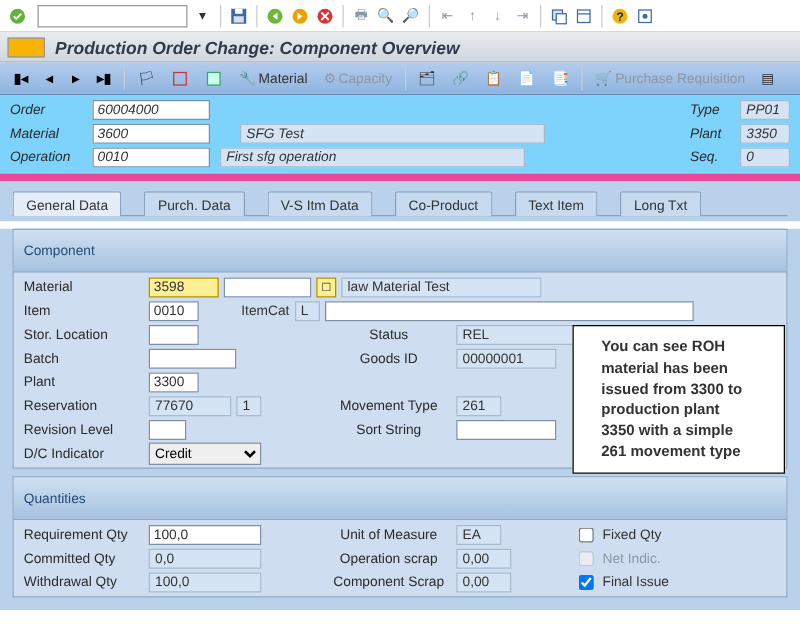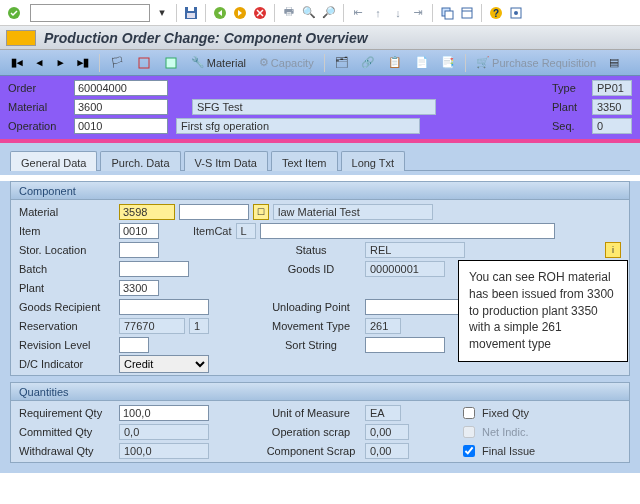--- a/index.html
+++ b/index.html
@@ -9,42 +9,42 @@
   .ico { width:16px; height:16px; display:inline-flex; align-items:center; justify-content:center; }
   .dropdown { width:120px; height:18px; border:1px solid #999; background:#fff; margin-left:4px; }
   .sep { width:1px; height:18px; background:#ccc; margin:0 2px;}
   .titlebar { background:linear-gradient(#e8ecf0,#d0d6de); border-bottom:1px solid #aaa; height:24px; display:flex; align-items:center; padding-left:6px; gap:8px; }
   .title-icon { width:30px; height:16px; background:#f8b400; border:1px solid #999; }
   .title-text { font-style:italic; font-weight:bold; font-size:14px; color:#2f3a4a; }
   .toolbar { height:26px; background:linear-gradient(#b3cced,#8fb4e0); border-bottom:1px solid #6a8bb3; display:flex; align-items:center; gap:3px; padding:0 6px; font-size:11px; }
   .tbtn { height:18px; min-width:18px; padding:0 4px; display:flex; align-items:center; justify-content:center; border:1px solid transparent; }
   .faded { color:#8a97a8; }
   .nav-arrow { font-weight:bold; color:#000; }
-  .header-grid { background:#8b5cf6; border-bottom:4px solid #ec4899; padding:2px 8px 4px 8px; }
+  .header-grid { background:#7dd3fc; border-bottom:6px solid #ec4899; padding:2px 8px 4px 8px;font-style:italic; }
   .hrow { display:flex; align-items:center; height:19px; gap:4px; }
   .hl { width:62px; color:#2a2a2a; }
   .hlr { width:36px; color:#2a2a2a; }
   .inp { background:#fff; border:1px solid #7c91a9; height:16px; padding:0 3px; display:flex; align-items:center; overflow:hidden; }
   .flat { background:#d5e4f4; border:1px solid #a6bbd0; height:16px; padding:0 4px; display:flex; align-items:center; overflow:hidden; }
   .tabs-area { background:#bad1ec; padding:8px 10px 4px 10px; }
   .tabs { display:flex; height:20px; border-bottom:1px solid #89a3bf; }
-  .tab { padding:2px 10px 0 10px; height:20px; display:flex; align-items:center; border:1px solid #89a3bf; border-bottom:none; background:#c7daef; margin-right:3px; border-radius:2px 2px 0 0; }
+  .tab { padding:2px 10px 0 10px; height:20px; display:flex; align-items:center; border:1px solid #89a3bf; border-bottom:none; background:#c7daef; margin-right:18px; border-radius:2px 2px 0 0; }
   .tab.active { background:#e5eef8; font-weight:normal; }
   .panel { background:#bad1ec; padding:0 10px 10px 10px; }
   .group { border:1px solid #8ea8c2; background:#cedef0; margin-top:6px; }
-  .group-title { height:18px; background:linear-gradient(#cfe0f2,#a6c2e0); border-bottom:1px solid #8ea8c2; padding-left:8px; display:flex; align-items:center; color:#264a75; }
+  .group-title { height:34px; background:linear-gradient(#cfe0f2,#a6c2e0); border-bottom:1px solid #8ea8c2; padding-left:8px; display:flex; align-items:center; color:#264a75; }
   .gbody { padding:2px 8px; }
   .frow { display:flex; align-items:center; height:19px; gap:4px; }
   .fl { width:96px; color:#2a2a2a; }
   .fl2 { width:100px; color:#2a2a2a;text-align:center; }
   .yellow { background:#fff095; border:1px solid #b09000; height:16px; padding:0 3px; display:flex; align-items:center; }
   .hint { width:16px; height:16px; background:#fff095; border:1px solid #b09000; display:flex; align-items:center; justify-content:center; font-size:9px; }
   .select { height:18px; font-size:11px; border:1px solid #7c91a9; }
   .chk { width:12px; height:12px; }
-  .callout { position:absolute; right:12px; top:260px; width:170px; background:#fff; border:1px solid #000; padding:8px 10px; font-size:12px; line-height:1.4; }
+  .callout { position:absolute; right:12px; top:260px; width:170px; background:#fff; border:1px solid #000; padding:8px 22px; font-size:12px; line-height:1.4;font-weight:bold; }
   svg { display:block; }
 </style>
 </head>
 <body>
 
 <div class="app">
 
  <div class="menubar">
    <span class="ico">
         <svg width="14" height="14">
@@ -186,20 +186,21 @@
      <span class="hlr">Seq.</span>
      <span class="flat" style="width:40px">0</span>
    </div>
  </div>
 
  <div class="tabs-area">
    <div class="tabs">
      <div class="tab active">General Data</div>
      <div class="tab">Purch. Data</div>
      <div class="tab">V-S Itm Data</div>
+     <div class="tab">Co-Product</div>
      <div class="tab">Text Item</div>
      <div class="tab">Long Txt</div>
    </div>
  </div>
 
  <div class="panel">
 
   <div class="group">
     <div class="group-title">Component</div>
     <div class="gbody">
@@ -230,27 +231,20 @@
       <div class="frow">
         <span class="fl">Batch</span>
         <span class="inp" style="width:70px"></span>
         <span style="width:64px"></span>
         <span class="fl2">Goods ID</span>
         <span class="flat" style="width:80px">00000001</span>
       </div>
       <div class="frow">
         <span class="fl">Plant</span>
         <span class="inp" style="width:40px">3300</span>
-      </div>
-      <div class="frow">
-        <span class="fl">Goods Recipient</span>
-        <span class="inp" style="width:90px"></span>
-        <span style="width:44px"></span>
-        <span class="fl2">Unloading Point</span>
-        <span class="inp" style="width:120px"></span>
       </div>
       <div class="frow">
         <span class="fl">Reservation</span>
         <span class="flat" style="width:66px">77670</span>
         <span class="flat" style="width:20px">1</span>
         <span style="width:44px"></span>
         <span class="fl2">Movement Type</span>
         <span class="flat" style="width:36px">261</span>
       </div>
       <div class="frow">

